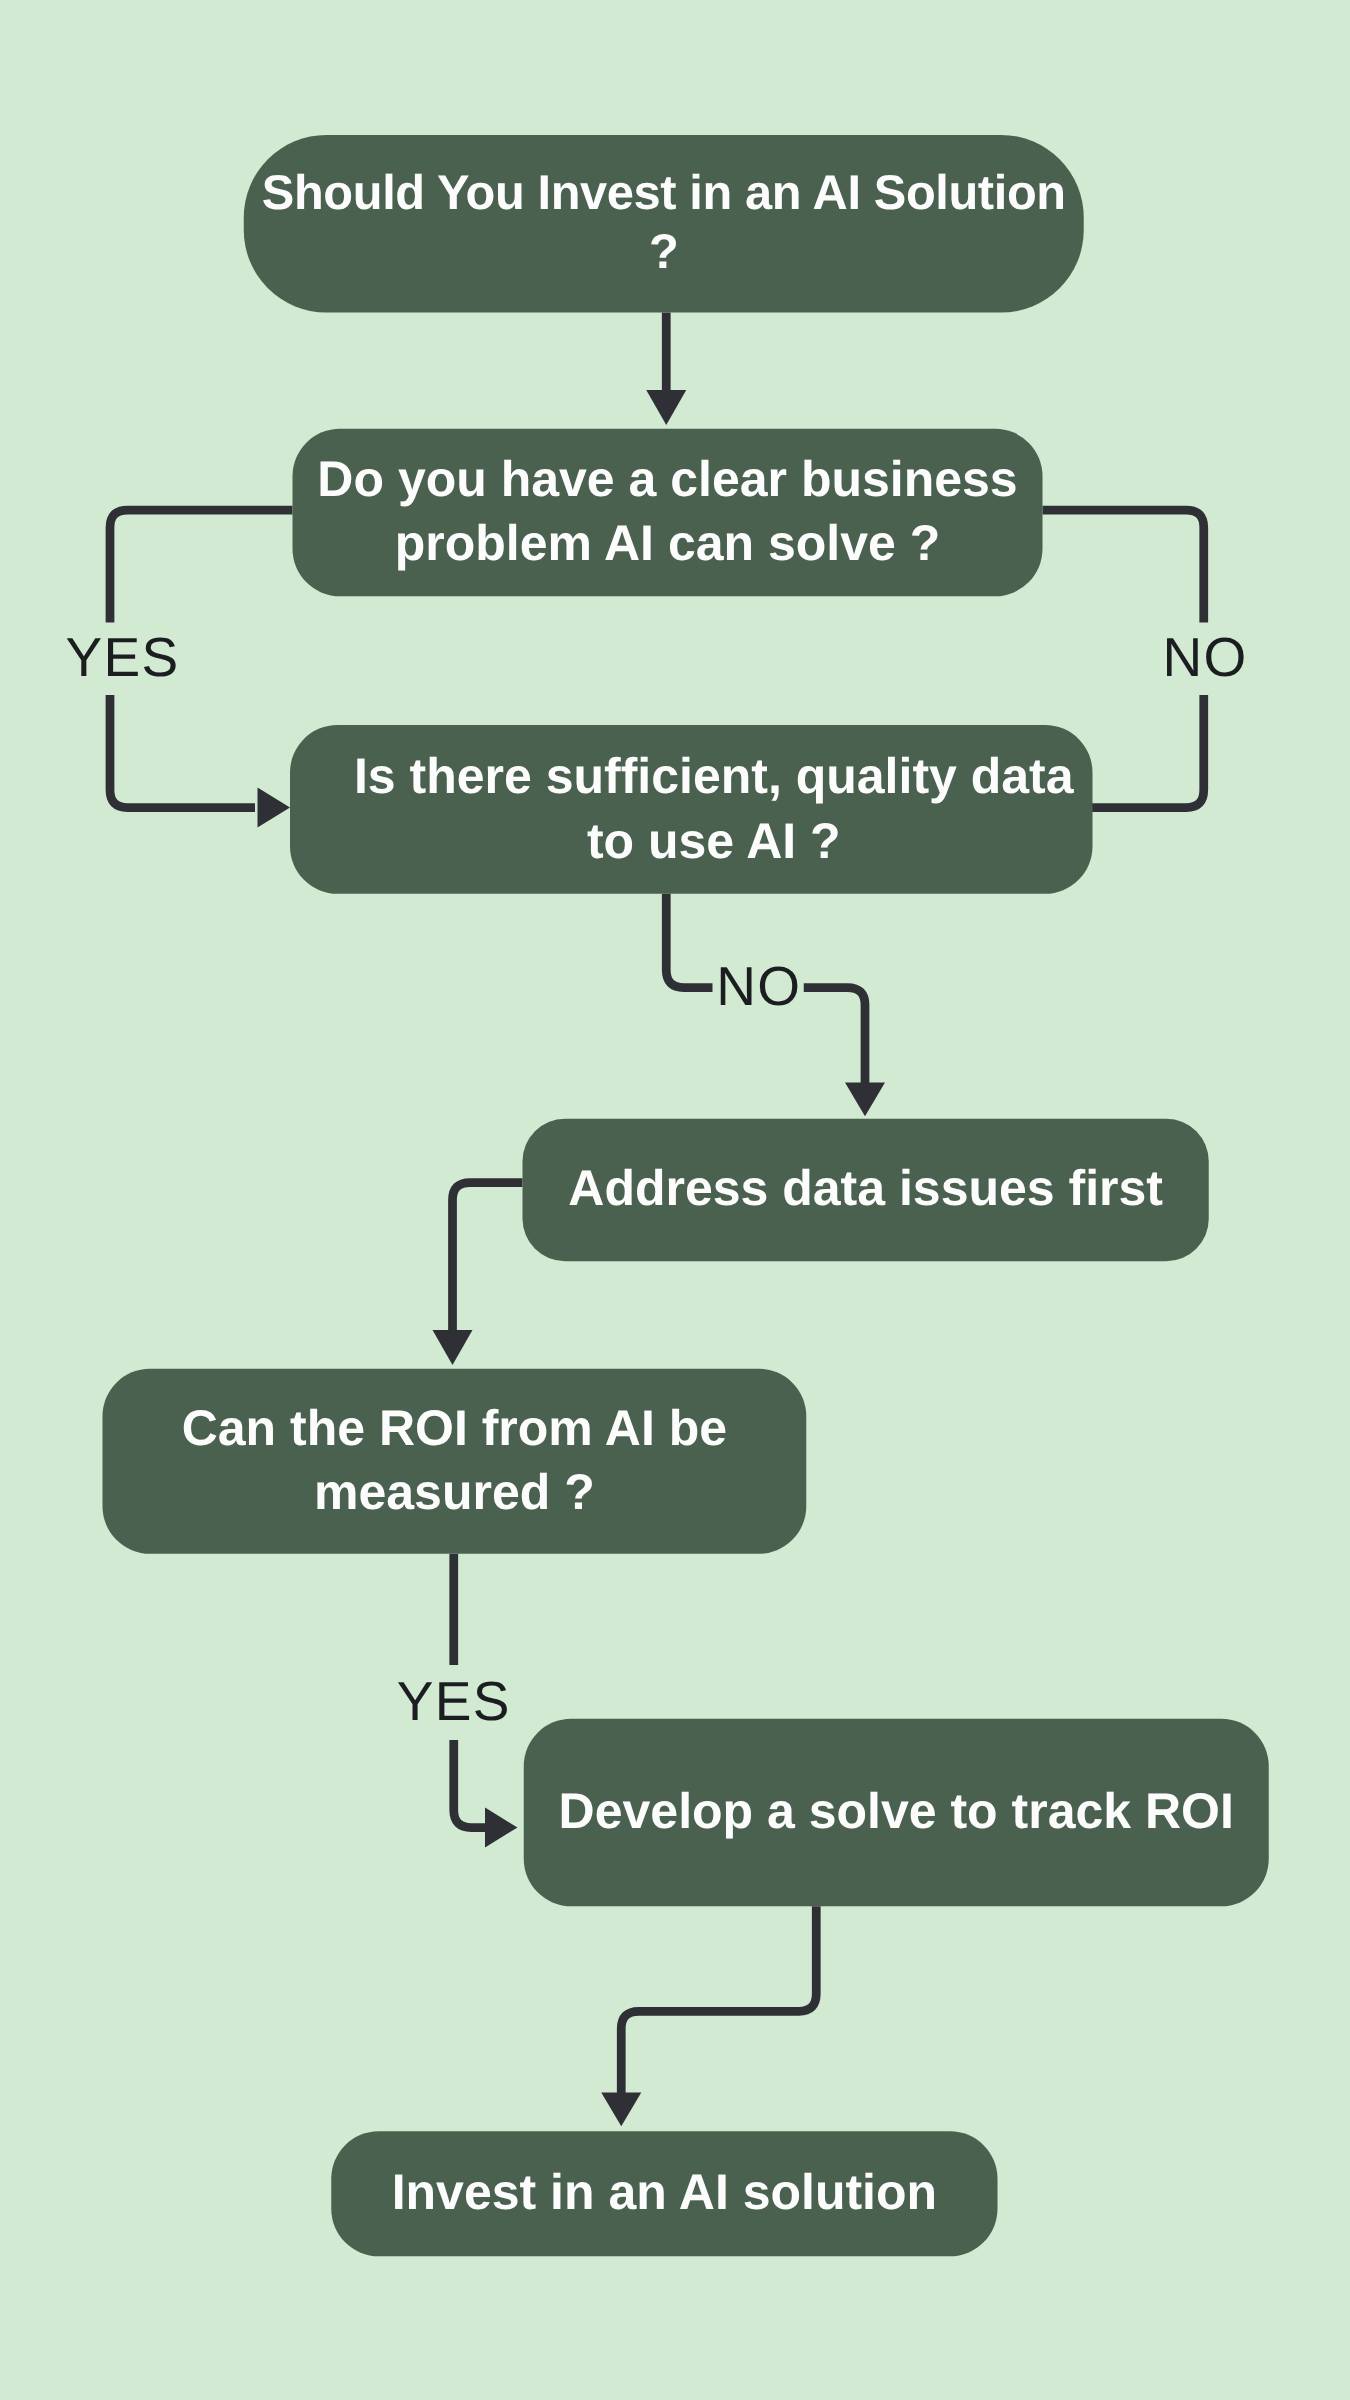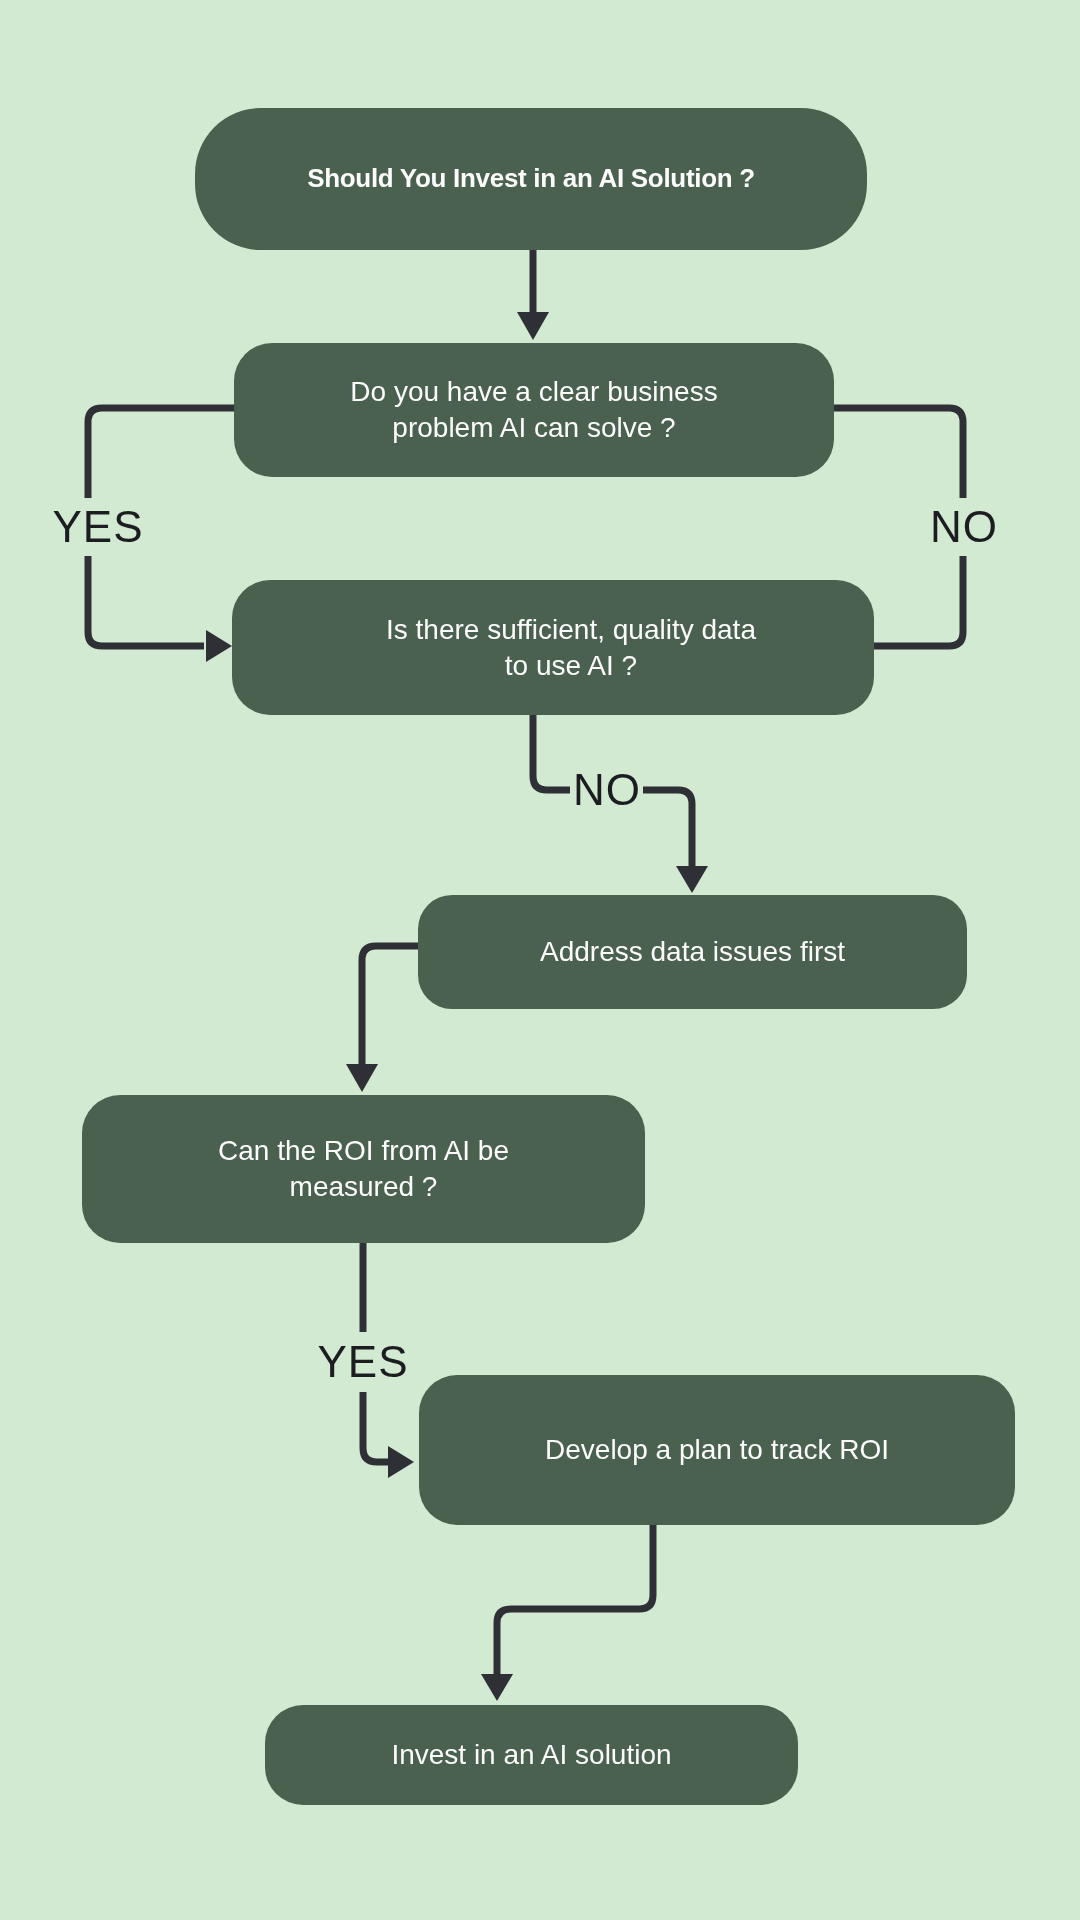--- a/index.html
+++ b/index.html
@@ -27,26 +27,26 @@
   .node{
     position:absolute;
     display:flex;
     align-items:center;
     justify-content:center;
     text-align:center;
     background:var(--node-fill);
     color:var(--node-text);
     white-space:pre-line;
     line-height:1.28;
-    font-size:28px;
-    font-weight:400;
+    font-size:40px;
+    font-weight:700;
     overflow:visible;
   }
   .node.title{
-    font-size:26px;
+    font-size:39px;
     font-weight:700;
     letter-spacing:-0.3px;
     line-height:1.2;
   }
   .edge-label{
     position:absolute;
     transform:translate(-50%,-50%);
     color:var(--label-text);
     font-size:44px;
     font-weight:400;
@@ -122,21 +122,21 @@
 problem AI can solve ?</div>
 
   <div class="node n-q2">Is there sufficient, quality data
 to use AI ?</div>
 
   <div class="node n-action1">Address data issues first</div>
 
   <div class="node n-q3">Can the ROI from AI be
 measured ?</div>
 
-  <div class="node n-action2">Develop a plan to track ROI</div>
+  <div class="node n-action2">Develop a solve to track ROI</div>
 
   <div class="node n-final">Invest in an AI solution</div>
 
   <div class="edge-label l-yes1">YES</div>
 
   <div class="edge-label l-no1">NO</div>
 
   <div class="edge-label l-no2">NO</div>
 
   <div class="edge-label l-yes2">YES</div>

